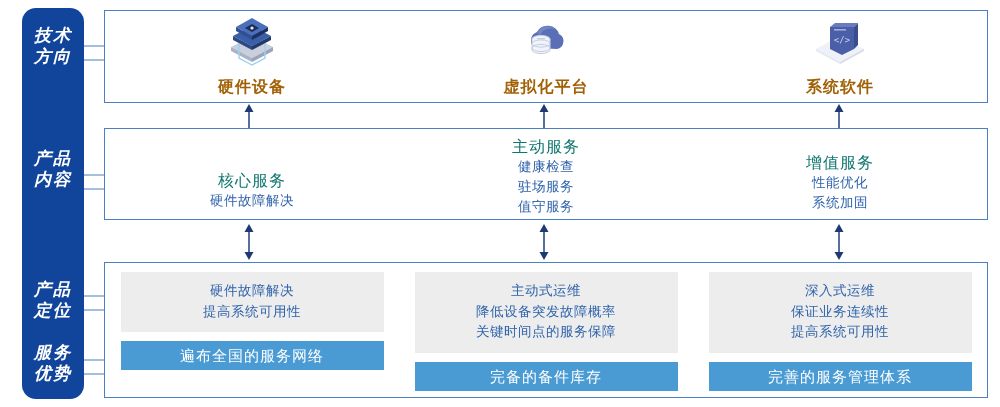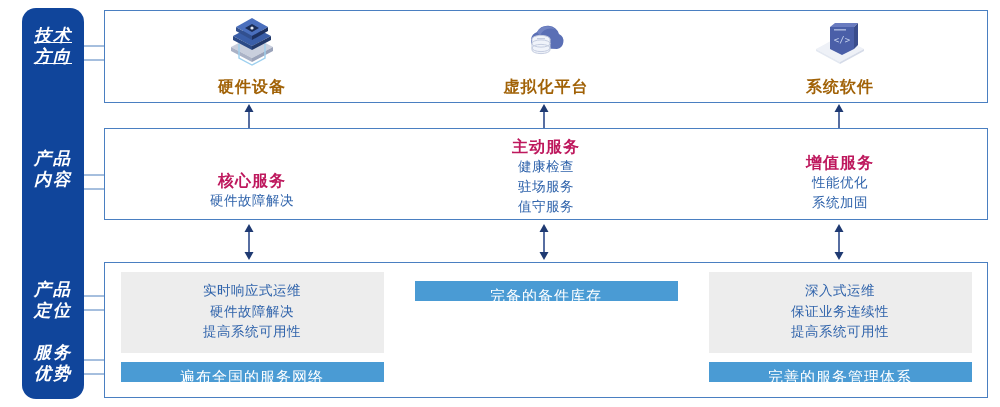--- a/index.html
+++ b/index.html
@@ -25,21 +25,21 @@
     color: #ffffff;
     font-weight: bold;
     font-style: italic;
     font-size: 17px;
     line-height: 21px;
     letter-spacing: 2px;
     text-align: center;
     z-index: 4;
     white-space: pre-line;
   }
-  .rail-label.tech  { top: 25px; text-decoration: underline; }
+  .rail-label.tech  { top: 25px; }
   .rail-label.prod  { top: 148px; }
   .rail-label.pos   { top: 279px; }
   .rail-label.adv   { top: 343px; font-family: Liberation Mono, monospace; }
 
   
   .panel {
     position: absolute;
     border: 1px solid #4a7fc1;
     background: #ffffff;
     z-index: 2;
@@ -58,21 +58,21 @@
   .tech-name {
     margin-top: 9px;
     font-size: 16px; font-weight: bold; color: #a16207;
     letter-spacing: 1px;
   }
 
   
   #panel-prod .col { justify-content: flex-start; }
   .prod-block { text-align: center; }
   .prod-title {
-    font-size: 16px; font-weight: bold; color: #be185d;
+    font-size: 16px; font-weight: normal; color: #0f766e;
     letter-spacing: 1px; line-height: 20px;
   }
   .prod-line {
     font-size: 13.5px; color: #2f63ab; line-height: 20px;
     letter-spacing: .5px;
   }
   
   #prod-col-0 .prod-block { margin-top: 42px; }
   #prod-col-1 .prod-block { margin-top: 8px; }
   #prod-col-2 .prod-block { margin-top: 24px; }
@@ -84,21 +84,21 @@
     padding: 9px 6px 10px;
     text-align: center;
   }
   .pos-line {
     font-size: 13.5px; color: #2f63ab; line-height: 20.5px;
     letter-spacing: .5px;
   }
   .adv-box {
     width: 263px; margin-top: 9px;
     background: #4A9BD4;
-    height: 20px; line-height: 29px;
+    height: 29px; line-height: 29px;
     text-align: center;
     color: #ffffff; font-size: 15px; letter-spacing: 1px;
   }
 
   
   .arrow { position: absolute; z-index: 2; }
   .arrow svg { display: block; }
 </style>
 </head>
 <body>
@@ -261,28 +261,32 @@
       <polygon points="7,0 11.5,8 2.5,8" fill="#1f3a72"></polygon>
       <polygon points="7,36 11.5,28 2.5,28" fill="#1f3a72"></polygon>
     </svg>
   </div>
 
   <div class="panel" id="panel-bottom">
     <div class="cols">
 
       <div class="col">
         <div class="pos-box">
-          <div class="pos-line">实时响应式运维</div>
           <div class="pos-line">硬件故障解决</div>
           <div class="pos-line">提高系统可用性</div>
         </div>
         <div class="adv-box">遍布全国的服务网络</div>
       </div>
 
       <div class="col">
+        <div class="pos-box">
+          <div class="pos-line">主动式运维</div>
+          <div class="pos-line">降低设备突发故障概率</div>
+          <div class="pos-line">关键时间点的服务保障</div>
+        </div>
         <div class="adv-box">完备的备件库存</div>
       </div>
 
       <div class="col">
         <div class="pos-box">
           <div class="pos-line">深入式运维</div>
           <div class="pos-line">保证业务连续性</div>
           <div class="pos-line">提高系统可用性</div>
         </div>
         <div class="adv-box">完善的服务管理体系</div>

